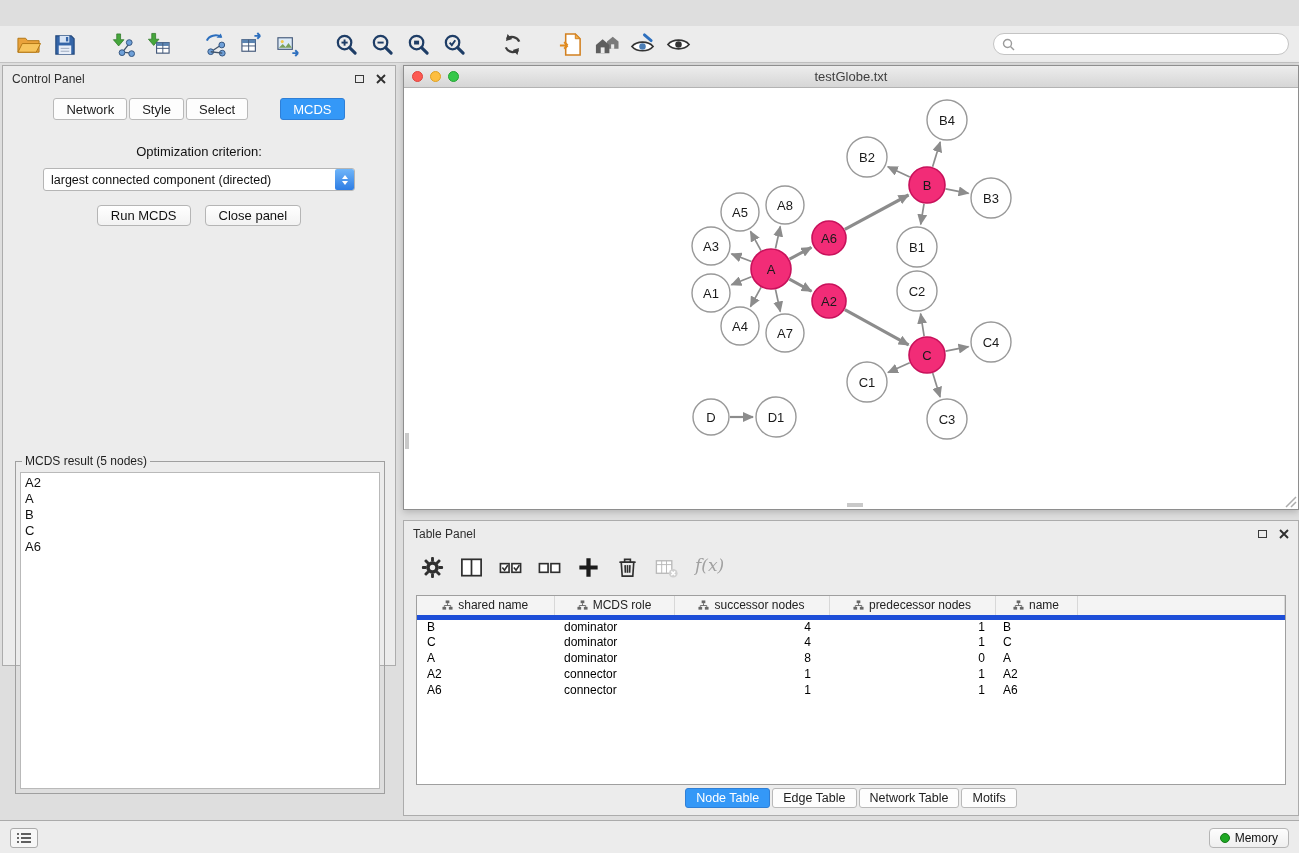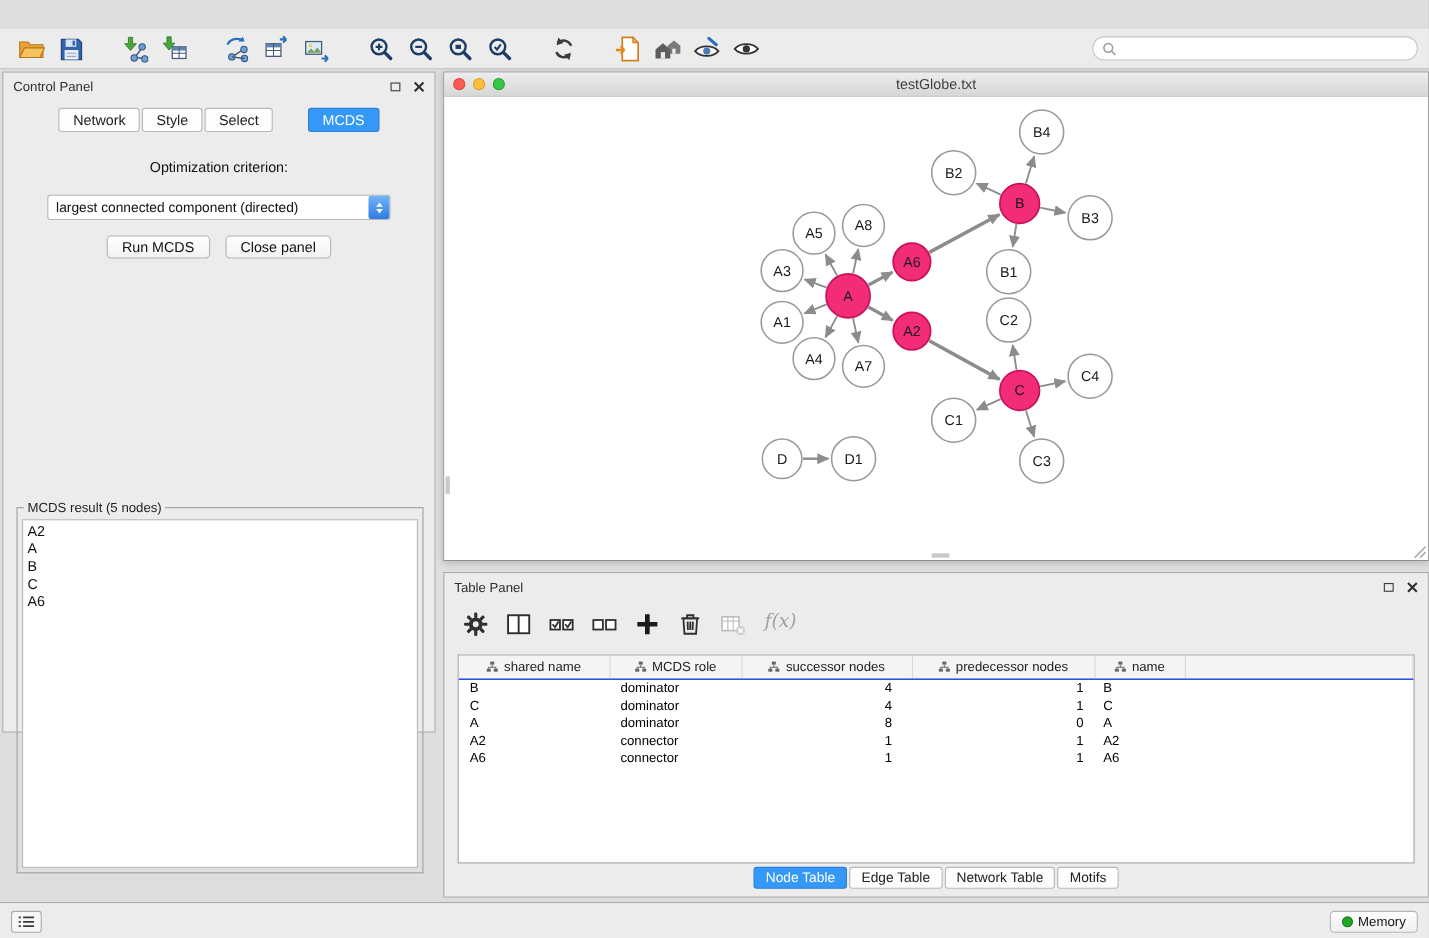--- a/index.html
+++ b/index.html
@@ -32,21 +32,21 @@
   .control-panel { position:absolute; left:2px; top:65px; width:394px; height:601px;
     background:#ECECEC; border:1px solid #ACACAC; }
   .panel-header { height:26px; display:flex; align-items:center; padding:0 9px; font-size:12px; color:#2E2E2E; }
   .hdr-icons { margin-left:auto; display:flex; gap:12px; align-items:center; }
   .float-sq { display:inline-block; width:9px; height:8px; border:1.5px solid #3A3A3A; background:transparent; }
   .cp-tabs { display:flex; justify-content:center; margin-top:6px; }
   .cp-tab { height:22px; padding:0 12px; font-size:13px; background:#FDFDFD; border:1px solid #B9B9B9;
     border-radius:3px; margin:0 1px; color:#222; cursor:default; }
   .cp-tab.active { background:#3498F7; border-color:#2F7FD6; color:#fff;margin-left:31px; }
   .opt-label { text-align:center; margin-top:24px; font-size:13px; color:#111; }
-  .dropdown { position:relative; margin:18px auto 0; width:312px; height:23px; background:#fff;
+  .dropdown { position:relative; margin:9px auto 0; width:312px; height:23px; background:#fff;
     border:1px solid #B5B5B5; border-radius:3px; display:flex; align-items:center; }
   .dropdown .value { flex:1; font-size:12.5px; padding-left:7px; color:#111; white-space:nowrap; overflow:hidden; }
   .dropdown .stepper { width:19px; height:21px; background:linear-gradient(#6FB5F9,#2E7DE4);
     border-radius:2px; display:flex; flex-direction:column; align-items:center; justify-content:center; gap:2px; }
   .chev-up   { width:0; height:0; border-left:3.5px solid transparent; border-right:3.5px solid transparent; border-bottom:4px solid #fff; }
   .chev-down { width:0; height:0; border-left:3.5px solid transparent; border-right:3.5px solid transparent; border-top:4px solid #fff; }
   .cp-buttons { display:flex; justify-content:center; gap:14px; margin-top:14px; }
   .btn { height:21px; padding:0 13px; font-size:13px; background:linear-gradient(#FFFFFF,#F2F2F2);
     border:1px solid #B5B5B5; border-radius:4px; color:#111; cursor:default; }
   .mcds-fieldset { position:absolute; left:12px; top:388px; width:370px; height:340px;
@@ -73,21 +73,21 @@
   .table-panel { position:absolute; left:403px; top:520px; width:896px; height:296px;
     background:#ECECEC; border:1px solid #ACACAC; }
   .tp-toolbar { display:flex; align-items:center; gap:11px; padding:8px 0 0 14px; }
   .tp-btn { width:28px; height:27px; display:flex; justify-content:center;
     background:none; border:none; padding:0; cursor:default; }
   .tp-btn svg { width:25px; height:25px; }
   .fx { font-family:"DejaVu Serif","Liberation Serif",serif; font-style:italic; color:#A0A0A0; font-size:17px; }
   .table-wrap { position:absolute; left:12px; right:12px; top:74px; height:190px;
     background:#fff; border:1px solid #9F9F9F; overflow:hidden; }
   table { border-collapse:collapse; table-layout:fixed; width:100%; font-size:12px; }
-  thead th { height:21px; background:#F4F4F4; border-right:1px solid #D8D8D8; border-bottom:1px solid #1d4ed8;
+  thead th { height:21px; background:#F4F4F4; border-right:1px solid #D8D8D8; border-bottom:5px solid #1d4ed8;
     font-weight:normal; font-size:12px; color:#222; }
   thead th .th-inner { display:flex; align-items:center; justify-content:center; gap:5px; }
   .th-ico { width:11px; height:11px; flex:none; }
   tbody td { height:16px; padding:0; color:#000; }
   td.col-0 { padding-left:10px; text-align:left; }
   td.col-1 { padding-left:10px; text-align:left; }
   td.col-2 { padding-right:18px; text-align:right; }
   td.col-3 { padding-right:10px; text-align:right; }
   td.col-4 { padding-left:8px; text-align:left; }
   .tp-tabs { position:absolute; bottom:7px; left:0; right:0; display:flex; justify-content:center; gap:2px; }

